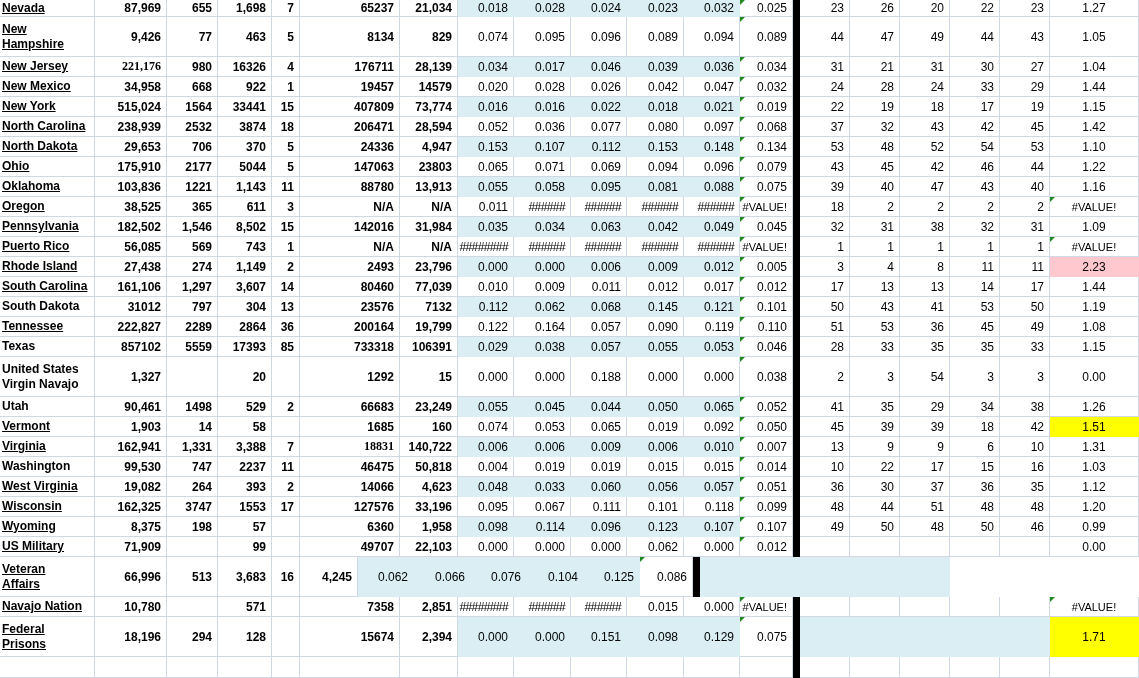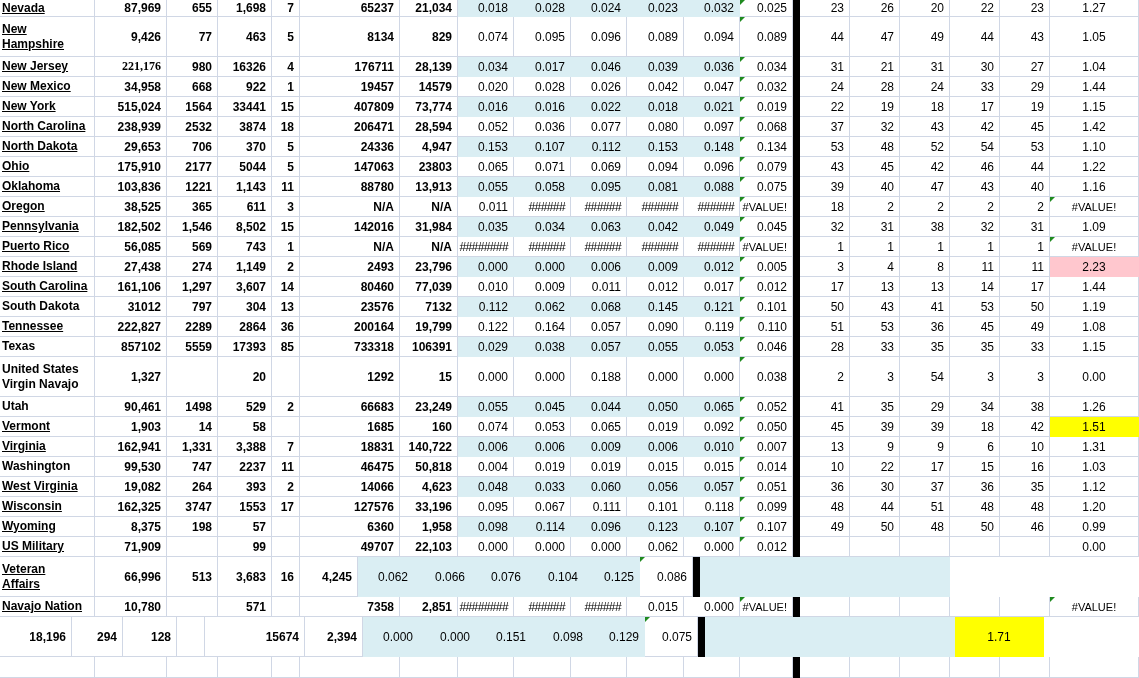--- a/index.html
+++ b/index.html
@@ -489,21 +489,21 @@
       <div class="cell" style="width: 50px;">18</div>
       <div class="cell" style="width: 50px;">42</div>
       <div class="cell s-col fill-yellow" style="width: 89px;">1.51</div>
     </div>
     <div class="row">
       <div class="cell name und">Virginia</div>
       <div class="cell bold" style="width: 72px;">162,941</div>
       <div class="cell bold" style="width: 51px;">1,331</div>
       <div class="cell bold" style="width: 54px;">3,388</div>
       <div class="cell bold" style="width: 28px;">7</div>
-      <div class="cell bold" style="width: 100px;">18831</div>
+      <div class="cell bold" style="width: 100px; font-family: Liberation Serif, serif;">18831</div>
       <div class="cell bold" style="width: 58px;">140,722</div>
       <div class="cell fill-blue" style="width: 56px;">0.006</div>
       <div class="cell fill-blue" style="width: 57px;">0.006</div>
       <div class="cell fill-blue" style="width: 56px;">0.009</div>
       <div class="cell fill-blue" style="width: 57px;">0.006</div>
       <div class="cell fill-blue" style="width: 56px;">0.010</div>
       <div class="cell tri" style="width: 53px;">0.007</div>
       <div class="cell bar" style="width: 7px;"></div>
       <div class="cell" style="width: 50px;">13</div>
       <div class="cell" style="width: 50px;">9</div>
@@ -659,20 +659,22 @@
       <div class="cell tri err" style="width: 53px;">#VALUE!</div>
       <div class="cell bar" style="width: 7px;"></div>
       <div class="cell" style="width: 50px;"></div>
       <div class="cell" style="width: 50px;"></div>
       <div class="cell" style="width: 50px;"></div>
       <div class="cell" style="width: 50px;"></div>
       <div class="cell" style="width: 50px;"></div>
       <div class="cell err s-col tri" style="width: 89px;">#VALUE!</div>
     </div>
     <div class="row tall">
+      <div class="cell name und">Federal
+Prisons</div>
       <div class="cell bold" style="width: 72px;">18,196</div>
       <div class="cell bold" style="width: 51px;">294</div>
       <div class="cell bold" style="width: 54px;">128</div>
       <div class="cell bold" style="width: 28px;"></div>
       <div class="cell bold" style="width: 100px;">15674</div>
       <div class="cell bold" style="width: 58px;">2,394</div>
       <div class="cell fill-blue" style="width: 56px;">0.000</div>
       <div class="cell fill-blue" style="width: 57px;">0.000</div>
       <div class="cell fill-blue" style="width: 56px;">0.151</div>
       <div class="cell fill-blue" style="width: 57px;">0.098</div>

